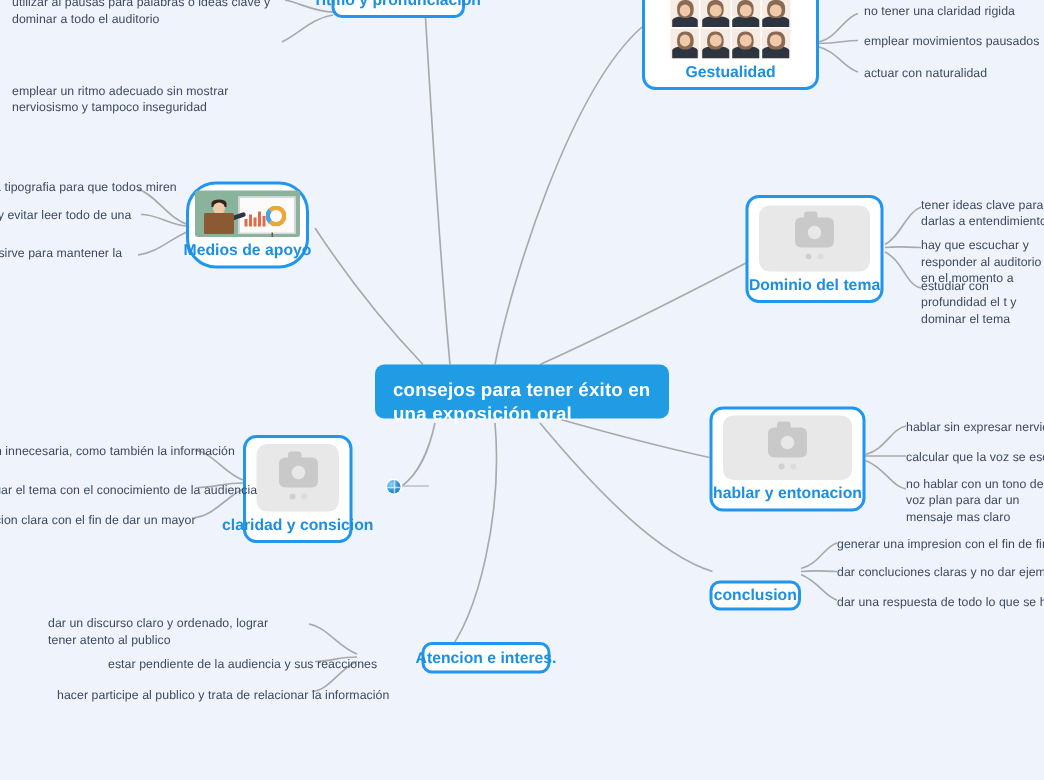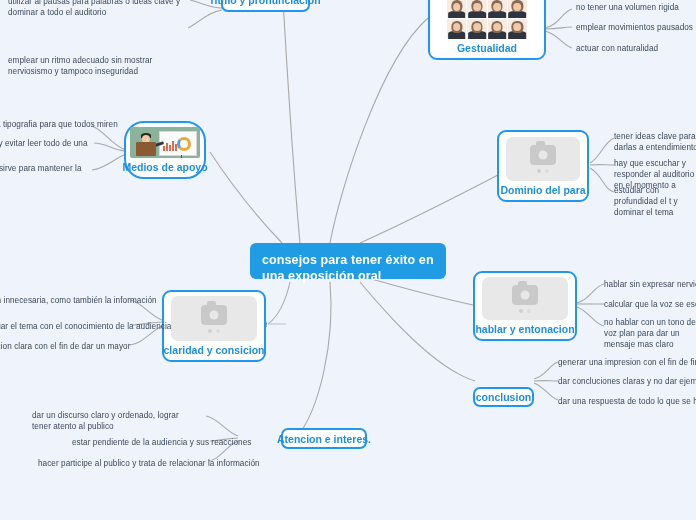--- a/index.html
+++ b/index.html
@@ -356,21 +356,21 @@
         </div>
       <div class="face">
           <span class="skin"></span>
         </div>
       <div class="face">
           <span class="skin"></span>
         </div>
     </div>
     <span class="topic-label">Gestualidad</span>
   </div>
-  <div class="leaf" style="left:576px; top:2px;">no tener una volumen rigida</div>
+  <div class="leaf" style="left:576px; top:2px;">no tener una claridad rigida</div>
   <div class="leaf" style="left:576px; top:22px;">emplear movimientos pausados</div>
   <div class="leaf" style="left:576px; top:43px;">actuar con  naturalidad</div>
 
   <div class="topic" style="left:124px; top:121px; width:82px; height:58px;border-radius:20px;">
     <div class="presenter">
       <div class="board">
         <div class="donut"></div>
         <div class="bars">
           <i style="height:5px"></i>
             <i style="height:8px"></i>
@@ -395,21 +395,21 @@
   <div class="topic" style="left:497px; top:130px; width:92px; height:72px;">
     <div class="imgph" style="height:44px;">
       <div class="cam-body">
           <span class="cam-lens"></span>
         </div>
       <div class="cam-dots">
           <i></i>
           <i class="light"></i>
         </div>
     </div>
-    <span class="topic-label">Dominio del para</span>
+    <span class="topic-label">Dominio del tema</span>
   </div>
   <div class="leaf wrap" style="left:614px; top:131px; width:90px;">tener ideas clave para darlas a entendimiento</div>
   <div class="leaf wrap" style="left:614px; top:158px; width:90px;">hay que escuchar y responder al auditorio en el momento a</div>
   <div class="leaf wrap" style="left:614px; top:185px; width:90px;">estudiar con profundidad el t y dominar el tema</div>
 
   <div class="topic" style="left:473px; top:271px; width:104px; height:70px;">
     <div class="imgph" style="height:44px;">
       <div class="cam-body">
           <span class="cam-lens"></span>
         </div>
@@ -431,21 +431,21 @@
   <div class="leaf" style="left:558px; top:376px;">dar concluciones claras y no dar ejemplos poco en</div>
   <div class="leaf" style="left:558px; top:396px;">dar una respuesta de todo lo que se ha expresado</div>
 
   <div class="topic plain" style="left:237px; top:428px; width:86px; height:21px;margin-left:44px;">
     <span class="topic-label">Atencion e interes.</span>
   </div>
   <div class="leaf wrap" style="left:32px; top:410px; width:160px;">dar un discurso claro y ordenado, lograr tener atento al publico</div>
   <div class="leaf" style="left:72px; top:437px;">estar pendiente de la audiencia y sus reacciones</div>
   <div class="leaf" style="left:38px; top:458px;">hacer participe al publico y trata de relacionar la información</div>
 
-  <div class="topic" style="left:162px; top:290px; width:104px; height:72px;">
+  <div class="topic" style="left:162px; top:290px; width:73px; height:72px;">
     <div class="imgph" style="height:46px;">
       <div class="cam-body">
           <span class="cam-lens"></span>
         </div>
       <div class="cam-dots">
           <i></i>
           <i class="light"></i>
         </div>
     </div>
     <span class="topic-label">claridad y consicion</span>

